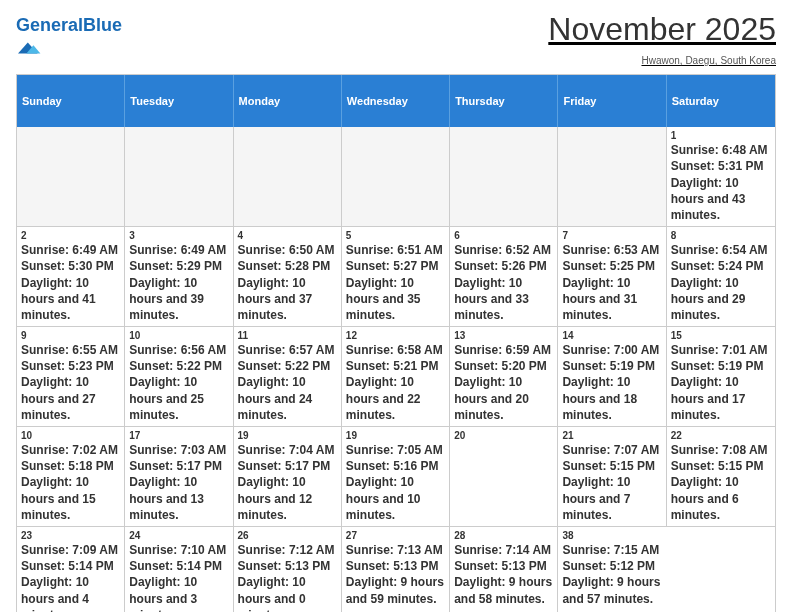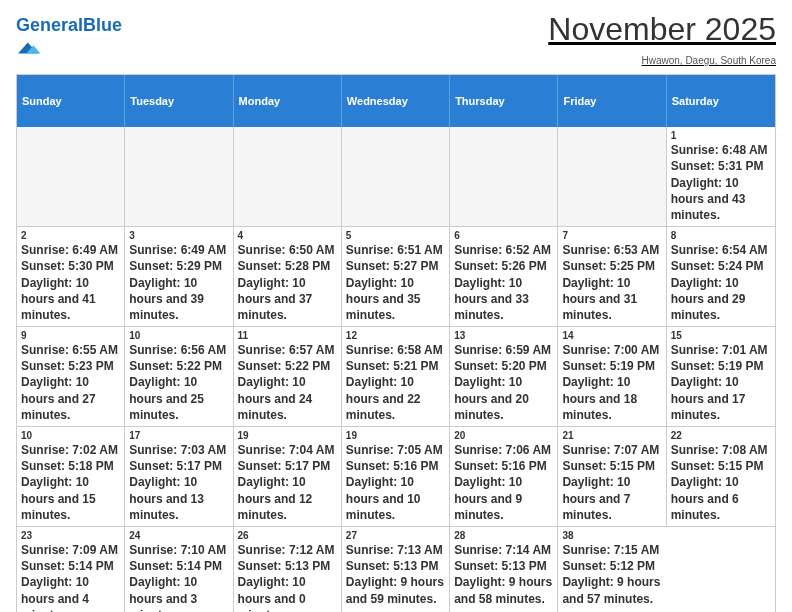--- a/index.html
+++ b/index.html
@@ -268,23 +268,20 @@
 Daylight: 10 hours and 12 minutes.</div>
           </div>
           <div class="day-cell">
             <span class="day-number">19</span>
             <div class="day-info">Sunrise: 7:05 AM
 Sunset: 5:16 PM
 Daylight: 10 hours and 10 minutes.</div>
           </div>
           <div class="day-cell">
             <span class="day-number">20</span>
-            <div class="day-info">Sunrise: 7:06 AM
-Sunset: 5:16 PM
-Daylight: 10 hours and 9 minutes.</div>
           </div>
           <div class="day-cell">
             <span class="day-number">21</span>
             <div class="day-info">Sunrise: 7:07 AM
 Sunset: 5:15 PM
 Daylight: 10 hours and 7 minutes.</div>
           </div>
           <div class="day-cell">
             <span class="day-number">22</span>
             <div class="day-info">Sunrise: 7:08 AM

